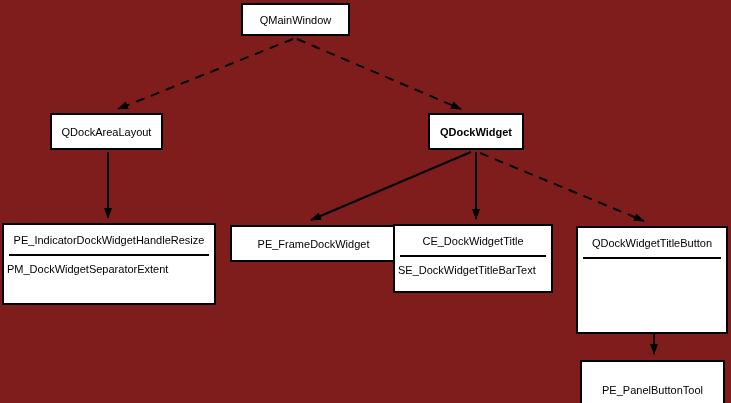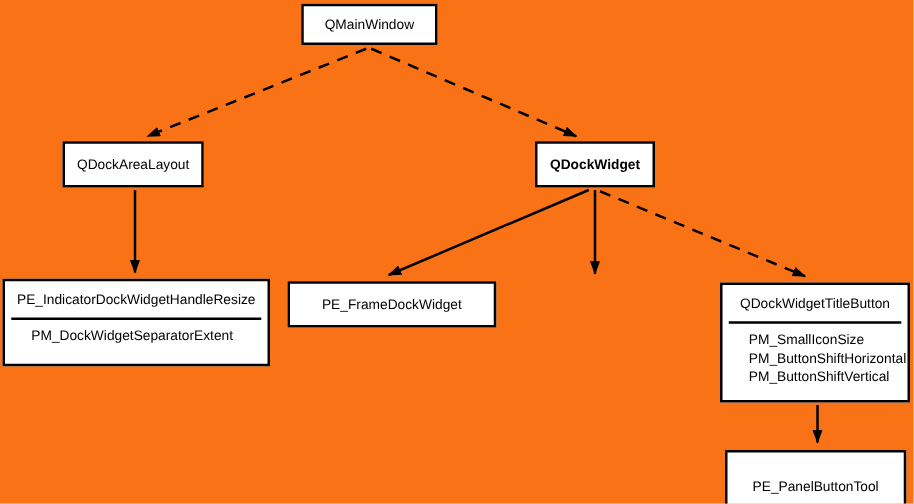--- a/index.html
+++ b/index.html
@@ -4,21 +4,21 @@
 <style>
   html, body {
     margin: 0;
     padding: 0;
     background: #ffffff;
   }
   .canvas {
     position: relative;
     width: 731px;
     height: 403px;
-    background: #f97316;
+    background: #7f1d1d;
     font-family: "Liberation Sans", sans-serif;
     font-size: 11px;
     color: #000000;
     overflow: hidden;
   }
   .edges {
     position: absolute;
     left: 0;
     top: 0;
     width: 731px;
@@ -40,21 +40,21 @@
     text-align: center;
     padding: 9px 5px 8px 5px;
     white-space: nowrap;
   }
   .record .divider {
     border-top: 2px solid #000000;
     margin: 0 5px;
   }
   .record .members {
     text-align: left;
-    padding: 6px 6px 5px 21px;
+    padding: 6px 6px 5px 3px;
     line-height: 15px;
     white-space: nowrap;
   }
 </style>
 </head>
 <body>
 
 <div class="canvas">
 
   <svg class="edges" viewBox="0 0 731 403" xmlns="http://www.w3.org/2000/svg">
@@ -77,40 +77,42 @@
   </div>
 
   <div class="node simple" style="left:50px; top:113px; width:113px; height:37px;">
     <span>QDockAreaLayout</span>
   </div>
 
   <div class="node simple" style="left:428px; top:113px; width:96px; height:37px;font-weight:bold;">
     <span>QDockWidget</span>
   </div>
 
-  <div class="node record" style="left:2px; top:223px; width:214px; height:70px;">
+  <div class="node record" style="left:2px; top:223px; width:214px; height:82px;">
     <div class="rtitle">PE_IndicatorDockWidgetHandleResize</div>
     <div class="divider"></div>
     <div class="members">
       <div>PM_DockWidgetSeparatorExtent</div>
     </div>
   </div>
 
   <div class="node simple" style="left:230px; top:225px; width:167px; height:37px;">
     <span>PE_FrameDockWidget</span>
   </div>
 
+  <div class="node record" style="left:393px; top:224px; width:160px; height:69px;">
+    <div class="rtitle">CE_DockWidgetTitle</div>
+    <div class="divider"></div>
+    <div class="members">
+      <div>SE_DockWidgetTitleBarText</div>
+    </div>
+  </div>
 
-  <div class="node record" style="left:576px; top:226px; width:152px; height:96px;">
+  <div class="node record" style="left:576px; top:226px; width:152px; height:108px;">
     <div class="rtitle">QDockWidgetTitleButton</div>
     <div class="divider"></div>
-    <div class="members">
-      <div>PM_SmallIconSize</div>
-      <div>PM_ButtonShiftHorizontal</div>
-      <div>PM_ButtonShiftVertical</div>
-    </div>
   </div>
 
   <div class="node simple" style="left:580px; top:360px; width:145px; height:59px;">
     <span>PE_PanelButtonTool</span>
   </div>
 
 </div>
 
 </body></html>

